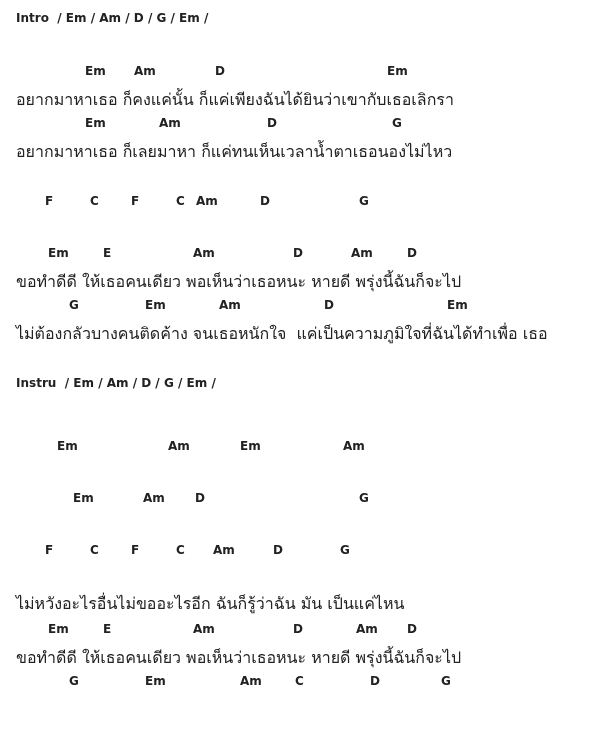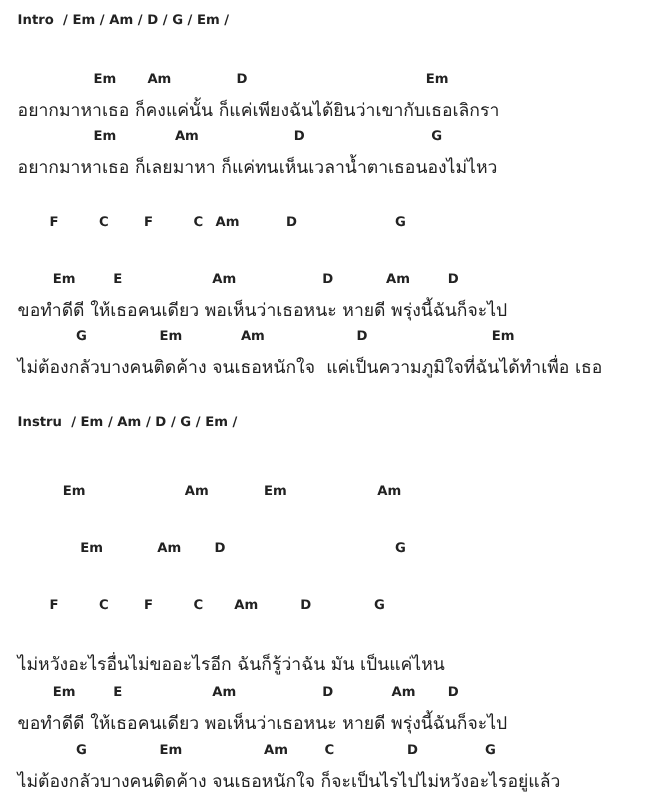--- a/index.html
+++ b/index.html
@@ -103,15 +103,14 @@
   <div class="lyric" style="top:645px">ขอทำดีดี ให้เธอคนเดียว พอเห็นว่าเธอหนะ หายดี พรุ่งนี้ฉันก็จะไป</div>
 
   <div>
     <span class="chord" style="left:69px;top:674px">G</span>
     <span class="chord" style="left:145px;top:674px">Em</span>
     <span class="chord" style="left:240px;top:674px">Am</span>
     <span class="chord" style="left:295px;top:674px">C</span>
     <span class="chord" style="left:370px;top:674px">D</span>
     <span class="chord" style="left:441px;top:674px">G</span>
   </div>
-  <div class="lyric" style="top:697px">ไม่ต้องกลัวบางคนติดค้าง จนเธอหนักใจ ก็จะเป็นไรไปไม่หวังอะไรอยู่แล้ว</div>
 
 </div>
 
 </body></html>

